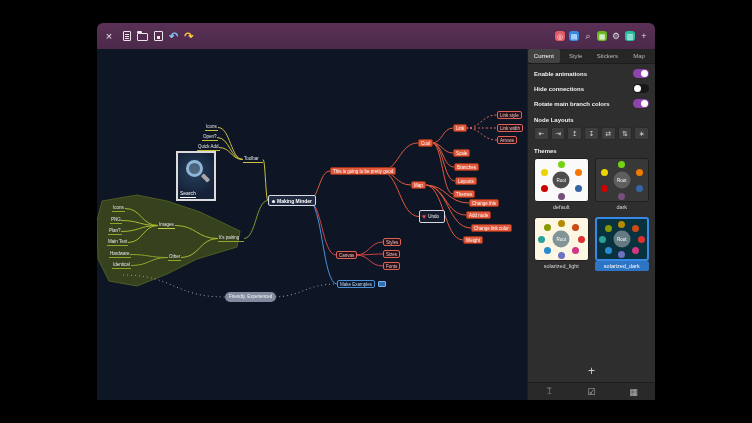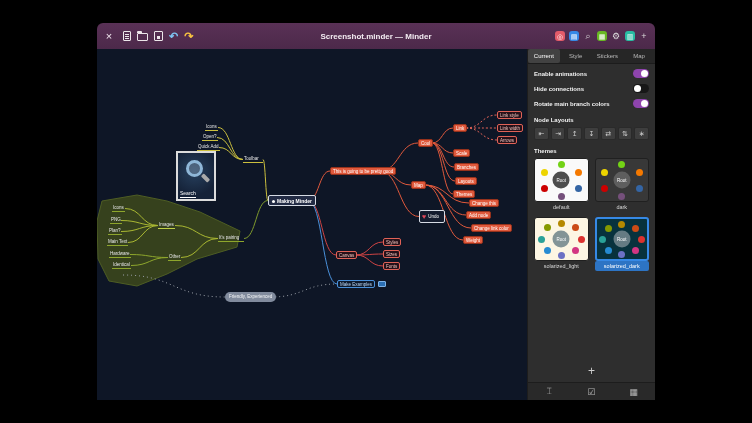--- a/index.html
+++ b/index.html
@@ -79,21 +79,20 @@
 
     <div class="titlebar">
       <div class="close-btn">×</div>
       <div class="tb-icons">
         <span class="ic-page"></span>
         <span class="ic-folder"></span>
         <span class="ic-save"></span>
         <span class="arrow-glyph" style="color:#7ec3f0;">↶</span>
         <span class="arrow-glyph" style="color:#f9c440;">↷</span>
       </div>
-      <div class="tb-title">Screenshot.minder — Minder</div>
       <div class="tb-right" id="tb-right">
           <span class="tb-app" style="background: rgb(226, 91, 105);">◎</span>
           <span class="tb-app" style="background: rgb(54, 137, 230);">▤</span>
           <span class="tb-app flat">⌕</span>
           <span class="tb-app" style="background: rgb(104, 183, 35);">▦</span>
           <span class="tb-app flat">⚙</span>
           <span class="tb-app" style="background: rgb(40, 188, 163);">▥</span>
           <span class="tb-app flat">+</span>
         </div>
     </div>

